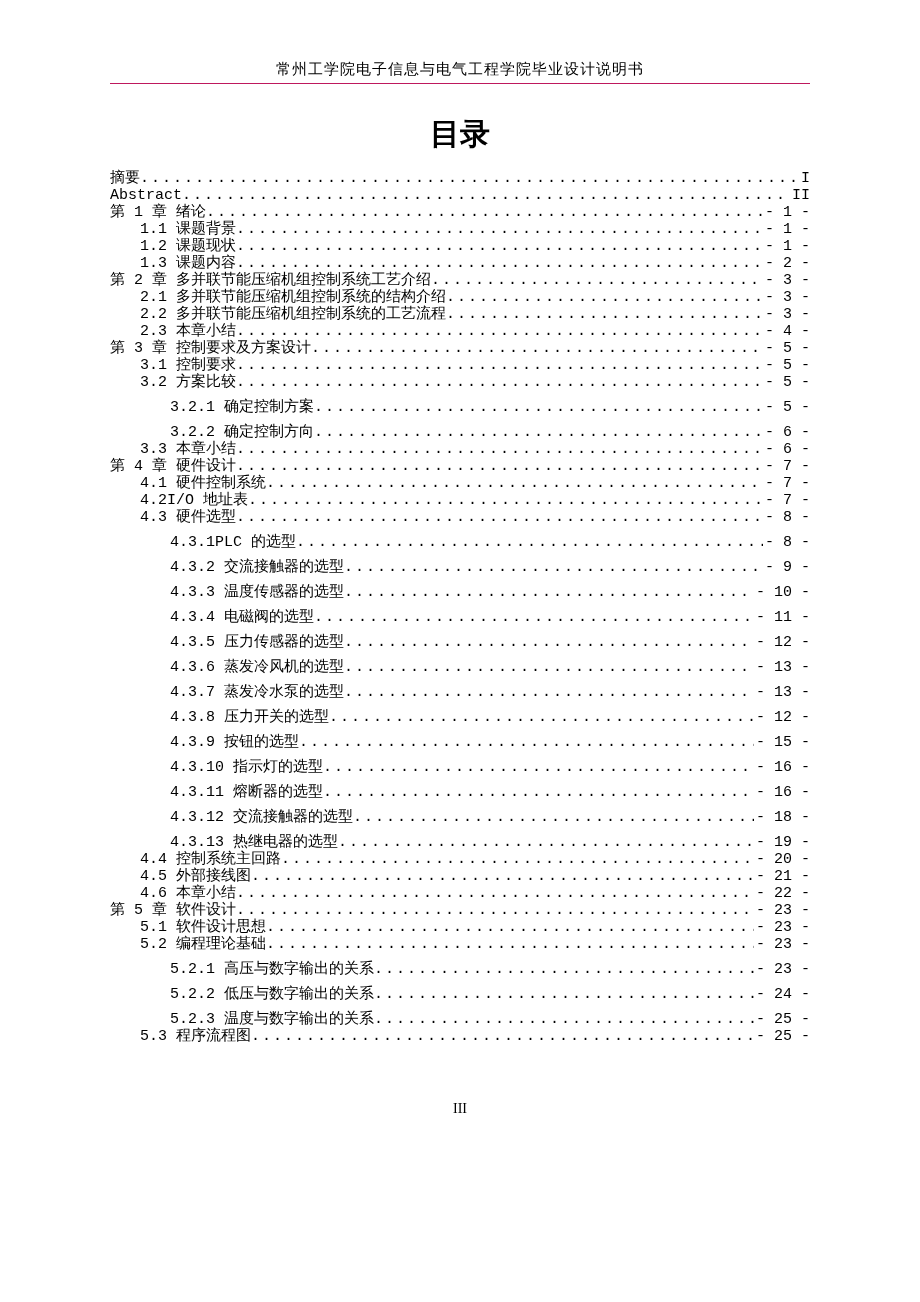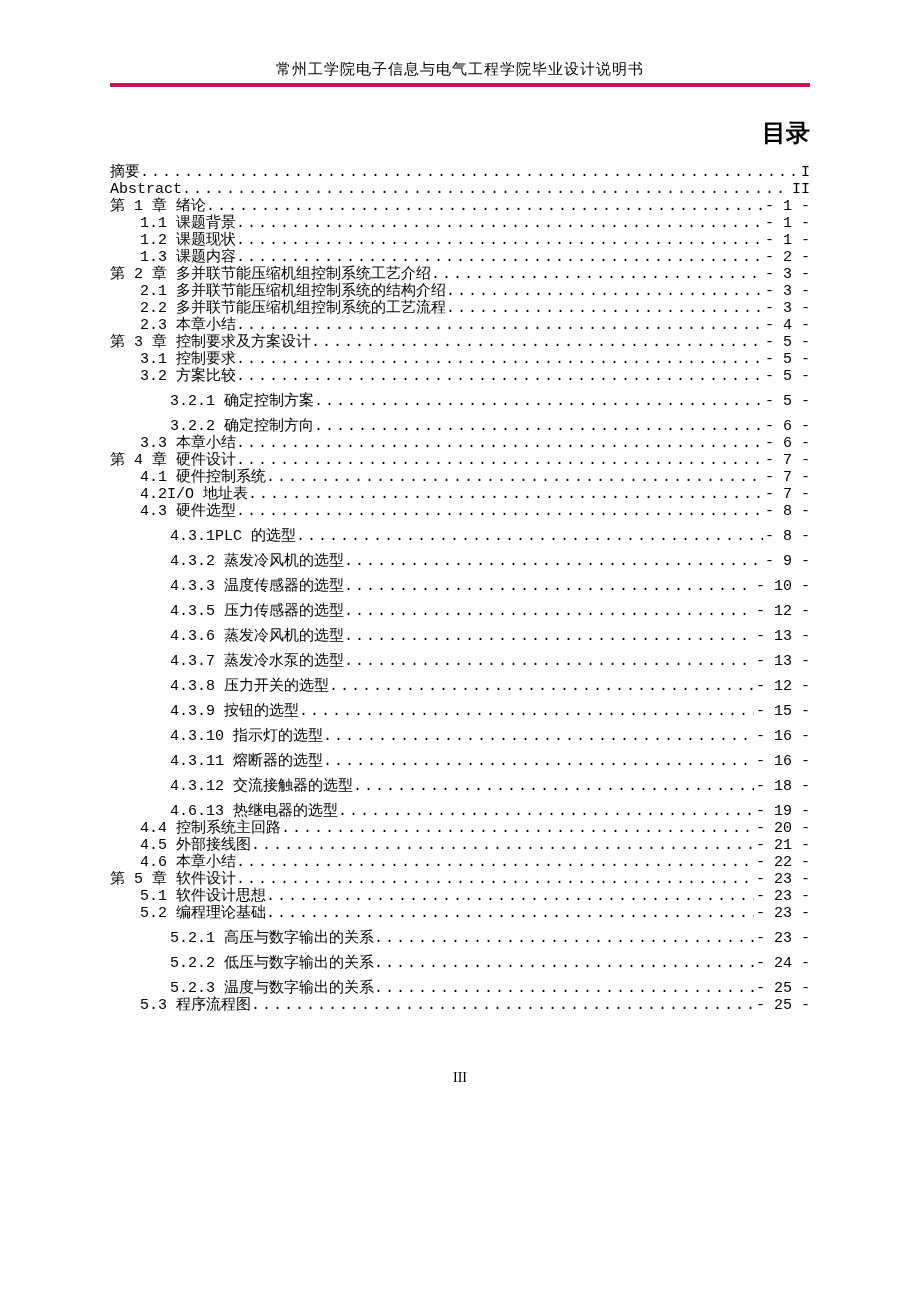--- a/index.html
+++ b/index.html
@@ -13,27 +13,27 @@
   }
   .page {
     width: 700px;
     margin: 0 auto;
     padding: 60px 0 40px 0;
   }
   .header-line {
     text-align: center;
     font-size: 15px;
     letter-spacing: 1px;
-    border-bottom: 4px solid #be185d;
+    border-bottom: 1px solid #be185d;
     padding-bottom: 4px;
     margin-bottom: 30px;
   }
   .title {
-    text-align: right;
-    font-size: 24px;
+    text-align: center;
+    font-size: 30px;
     font-weight: bold;
     margin: 10px 0 15px 0;
     font-family: Liberation Mono, monospace;
   }
   .toc {
     font-family: "SimSun", "宋体", "Courier New", monospace;
     font-size: 15px;
     line-height: 1.0;
   }
   .toc-row {
@@ -177,30 +177,35 @@
         <span class="toc-label">4.3 硬件选型 </span>
         <span class="toc-dots"></span>
         <span class="toc-page">- 8 -</span>
       </div>
       <div class="toc-row lvl2">
         <span class="toc-label">4.3.1PLC 的选型 </span>
         <span class="toc-dots"></span>
         <span class="toc-page">- 8 -</span>
       </div>
       <div class="toc-row lvl2">
-        <span class="toc-label">4.3.2 蒸发冷风机的选型 </span>
+        <span class="toc-label">4.3.2 交流接触器的选型 </span>
         <span class="toc-dots"></span>
         <span class="toc-page">- 9 -</span>
       </div>
       <div class="toc-row lvl2">
         <span class="toc-label">4.3.3 温度传感器的选型 </span>
         <span class="toc-dots"></span>
         <span class="toc-page">- 10 -</span>
       </div>
       <div class="toc-row lvl2">
+        <span class="toc-label">4.3.4 电磁阀的选型 </span>
+        <span class="toc-dots"></span>
+        <span class="toc-page">- 11 -</span>
+      </div>
+      <div class="toc-row lvl2">
         <span class="toc-label">4.3.5 压力传感器的选型 </span>
         <span class="toc-dots"></span>
         <span class="toc-page">- 12 -</span>
       </div>
       <div class="toc-row lvl2">
         <span class="toc-label">4.3.6 蒸发冷风机的选型 </span>
         <span class="toc-dots"></span>
         <span class="toc-page">- 13 -</span>
       </div>
       <div class="toc-row lvl2">
@@ -227,21 +232,21 @@
         <span class="toc-label">4.3.11 熔断器的选型 </span>
         <span class="toc-dots"></span>
         <span class="toc-page">- 16 -</span>
       </div>
       <div class="toc-row lvl2">
         <span class="toc-label">4.3.12 交流接触器的选型 </span>
         <span class="toc-dots"></span>
         <span class="toc-page">- 18 -</span>
       </div>
       <div class="toc-row lvl2">
-        <span class="toc-label">4.6.13 热继电器的选型 </span>
+        <span class="toc-label">4.3.13 热继电器的选型 </span>
         <span class="toc-dots"></span>
         <span class="toc-page">- 19 -</span>
       </div>
       <div class="toc-row lvl1">
         <span class="toc-label">4.4 控制系统主回路 </span>
         <span class="toc-dots"></span>
         <span class="toc-page">- 20 -</span>
       </div>
       <div class="toc-row lvl1">
         <span class="toc-label">4.5 外部接线图 </span>

